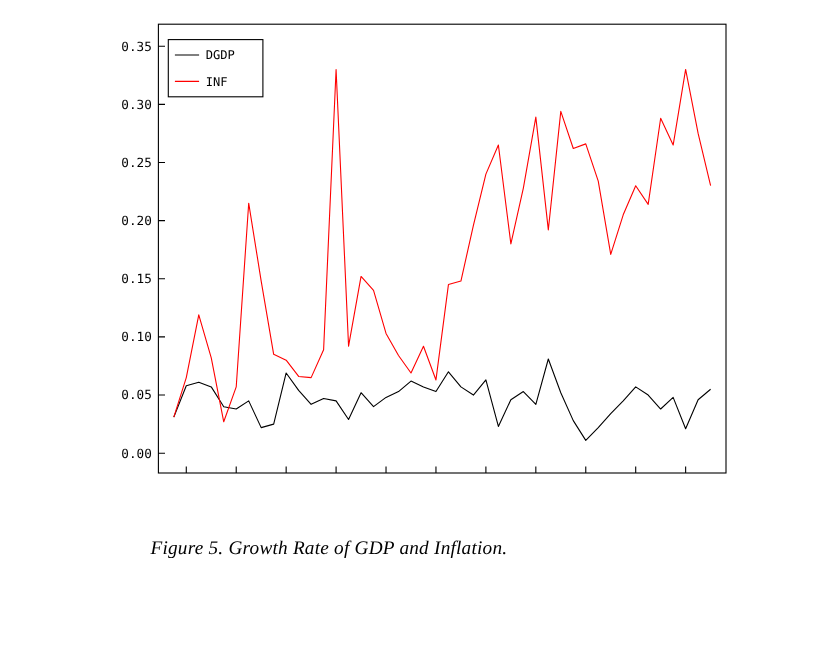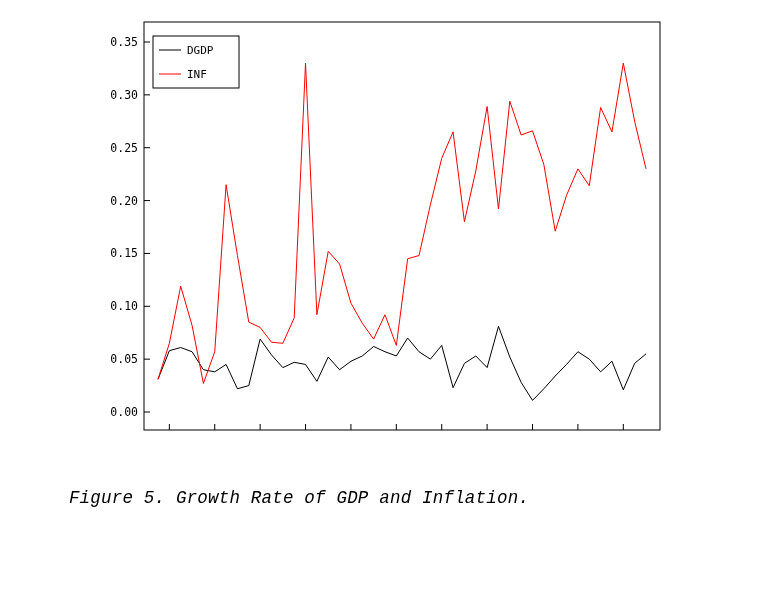--- a/index.html
+++ b/index.html
@@ -30,21 +30,21 @@
   }
   #plot-svg {
     display: block;
   }
   #caption {
     position: absolute;
     left: 0;
     top: 488px;
     width: 598px;
     text-align: center;
-    font-family: Liberation Mono, monospace;
+    font-family: Liberation Serif, serif;
     font-style: italic;
     font-size: 17.5px;
     color: #000000;
     letter-spacing: 0.2px;
   }
 </style>
 </head>
 <body>
 
 <div id="page">

